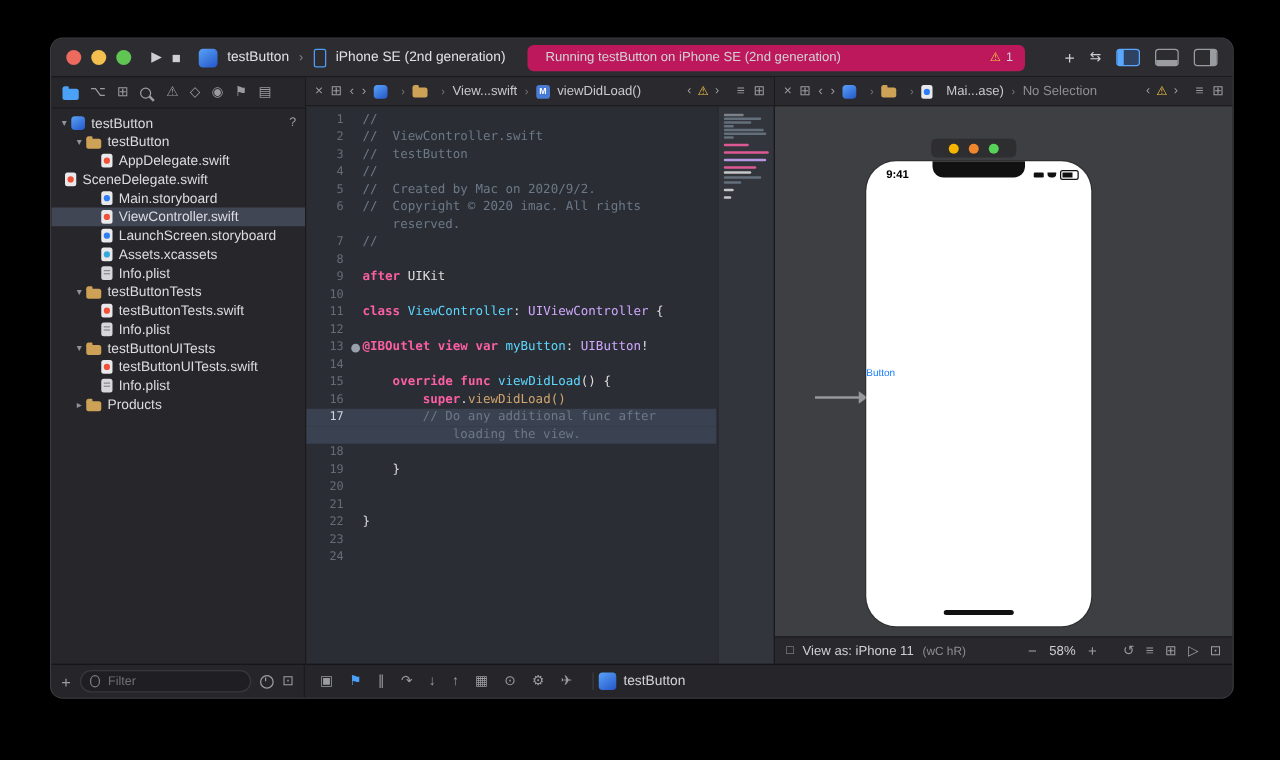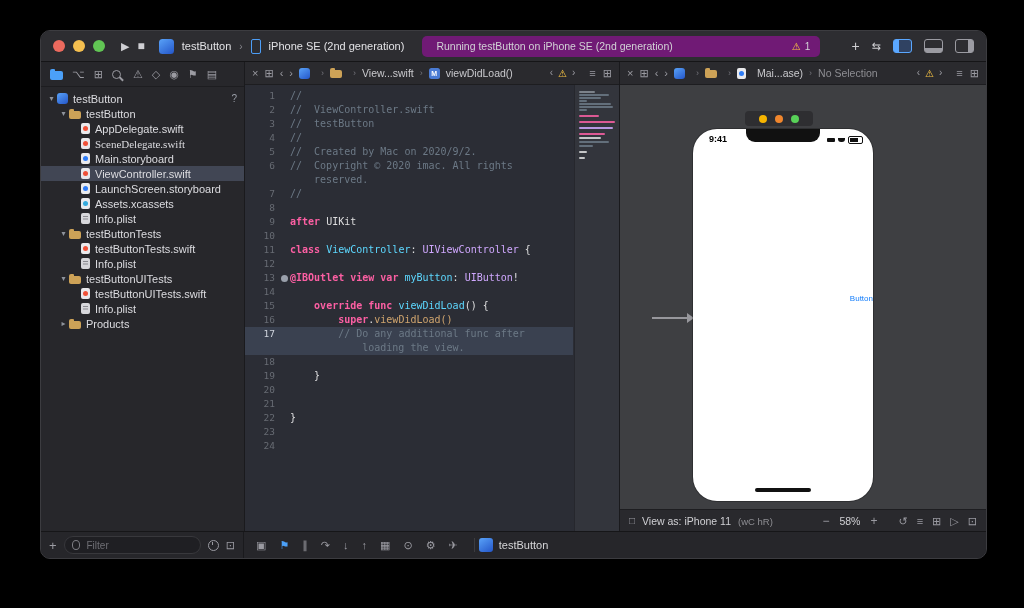--- a/index.html
+++ b/index.html
@@ -10,21 +10,21 @@
   .titlebar{height:30px;background:#2d2d31;border-bottom:1px solid #151517;display:flex;align-items:center;padding:0 12px;gap:8px;}
   .traffic{display:flex;gap:8px;margin-right:8px;}
   .tl{width:12px;height:12px;border-radius:50%;}
   .tl.red{background:#ec6a5e}.tl.yel{background:#f5bf4f}.tl.grn{background:#61c554}
   .tbbtn{color:#cfcfd3;font-size:11px;line-height:1;cursor:default;}
   .stopglyph{font-size:12px;border-radius:2px;}
   .appicon{width:15px;height:15px;border-radius:3.5px;background:linear-gradient(145deg,#59a2f8,#2456c9);}
   .schemetext{color:#e2e2e5;font-size:11px;}
   .chev{color:#86868c;font-size:10px;}
   .phoneicon{width:8px;height:13px;border:1.3px solid #4d9ef7;border-radius:2px;}
-  .statuspill{width:398px;height:21px;margin-left:10px;background:#701a75;border-radius:5px;display:flex;align-items:center;flex:0 0 auto;}
+  .statuspill{width:398px;height:21px;margin-left:10px;background:#be185d;border-radius:5px;display:flex;align-items:center;flex:0 0 auto;}
   .statustext{color:#d2d2d6;font-size:10.5px;padding-left:14px;white-space:nowrap;}
   .warncluster{margin-left:auto;display:flex;align-items:center;gap:4px;padding-right:10px;}
   .warnicon{color:#f6c344;font-size:10px;}
   .warncount{color:#d2d2d6;font-size:10px;}
   .tright{margin-left:auto;display:flex;align-items:center;gap:12px;}
   .ptoggle{width:17px;height:12px;border:1.3px solid #9b9ba2;border-radius:3px;position:relative;}
   .ptoggle::before{content:"";position:absolute;background:#9b9ba2;}
   .ptoggle.nav::before{left:0;top:0;bottom:0;width:5px;border-radius:1px 0 0 1px;}
   .ptoggle.dbg::before{left:0;right:0;bottom:0;height:4px;border-radius:0 0 1px 1px;}
   .ptoggle.insp::before{right:0;top:0;bottom:0;width:5px;border-radius:0 1px 1px 0;}
@@ -85,21 +85,21 @@
   .dockdot{width:8px;height:8px;border-radius:50%;}
   .dock-vc{background:#f7b500}.dock-fr{background:#f0862d}.dock-exit{background:#58d158}
   .phone{position:absolute;left:73px;top:44px;width:180px;height:372px;background:#fff;border-radius:24px;box-shadow:0 0 0 1px rgba(0,0,0,.25);}
   .notch{position:absolute;top:0;left:50%;transform:translateX(-50%);width:74px;height:13px;background:#111;border-radius:0 0 9px 9px;}
   .ptime{position:absolute;left:16px;top:5px;font-size:9px;font-weight:bold;color:#000;}
   .pstat{position:absolute;right:10px;top:7px;display:flex;gap:3px;align-items:center;}
   .sig{width:8px;height:4px;background:#111;border-radius:1px;}
   .wifi{width:7px;height:4px;background:#111;border-radius:0 0 3px 3px;}
   .batt{width:13px;height:6px;border:1px solid #111;border-radius:2px;position:relative;}
   .batt::after{content:"";position:absolute;left:1px;top:1px;bottom:1px;width:8px;background:#111;}
-  .uibutton{position:absolute;left:0;right:0;top:165px;text-align:right;font-size:8px;color:#157efb;}
+  .uibutton{position:absolute;left:0;right:0;top:165px;text-align:left;font-size:8px;color:#157efb;}
   .homebar{position:absolute;bottom:9px;left:50%;transform:translateX(-50%);width:56px;height:4px;background:#111;border-radius:2px;}
   .entryarrow{position:absolute;left:32px;top:232px;width:36px;height:2px;background:#97979c;}
   .entryarrow::after{content:"";position:absolute;right:-6px;top:-4px;border-left:7px solid #97979c;border-top:5px solid transparent;border-bottom:5px solid transparent;}
   .ibbar{height:22px;background:#29292d;border-top:1px solid #1d1d20;display:flex;align-items:center;padding:0 9px;gap:7px;white-space:nowrap;}
   .ibtext{color:#d0d0d4;font-size:10.5px;}
   .ibdim{color:#8e8e93;font-size:9.5px;}
   .zoomctl{display:flex;align-items:center;gap:10px;margin-left:auto;}
   .ibicons{display:flex;gap:9px;margin-left:14px;}
   
   .bottombar{position:absolute;left:0;right:0;bottom:0;height:26px;background:#26262a;border-top:1px solid #161618;display:flex;align-items:center;}
@@ -174,21 +174,21 @@
           <div class="nrow" style="padding-left: 17px;">
             <span class="disc">▾</span>
             <span class="ficon f-folder"></span>
             <span>testButton</span>
           </div>
           <div class="nrow" style="padding-left: 29px;">
             <span class="disc"></span>
             <span class="ficon f-doc f-swift"></span>
             <span>AppDelegate.swift</span>
           </div>
-          <div class="nrow" style="padding-left: 29px; font-family: Liberation Serif, serif;">
+          <div class="nrow" style="">
             <span class="disc"></span>
             <span class="ficon f-doc f-swift"></span>
             <span>SceneDelegate.swift</span>
           </div>
           <div class="nrow" style="padding-left: 29px;">
             <span class="disc"></span>
             <span class="ficon f-doc f-storyboard"></span>
             <span>Main.storyboard</span>
           </div>
           <div class="nrow sel" style="padding-left: 29px;">

